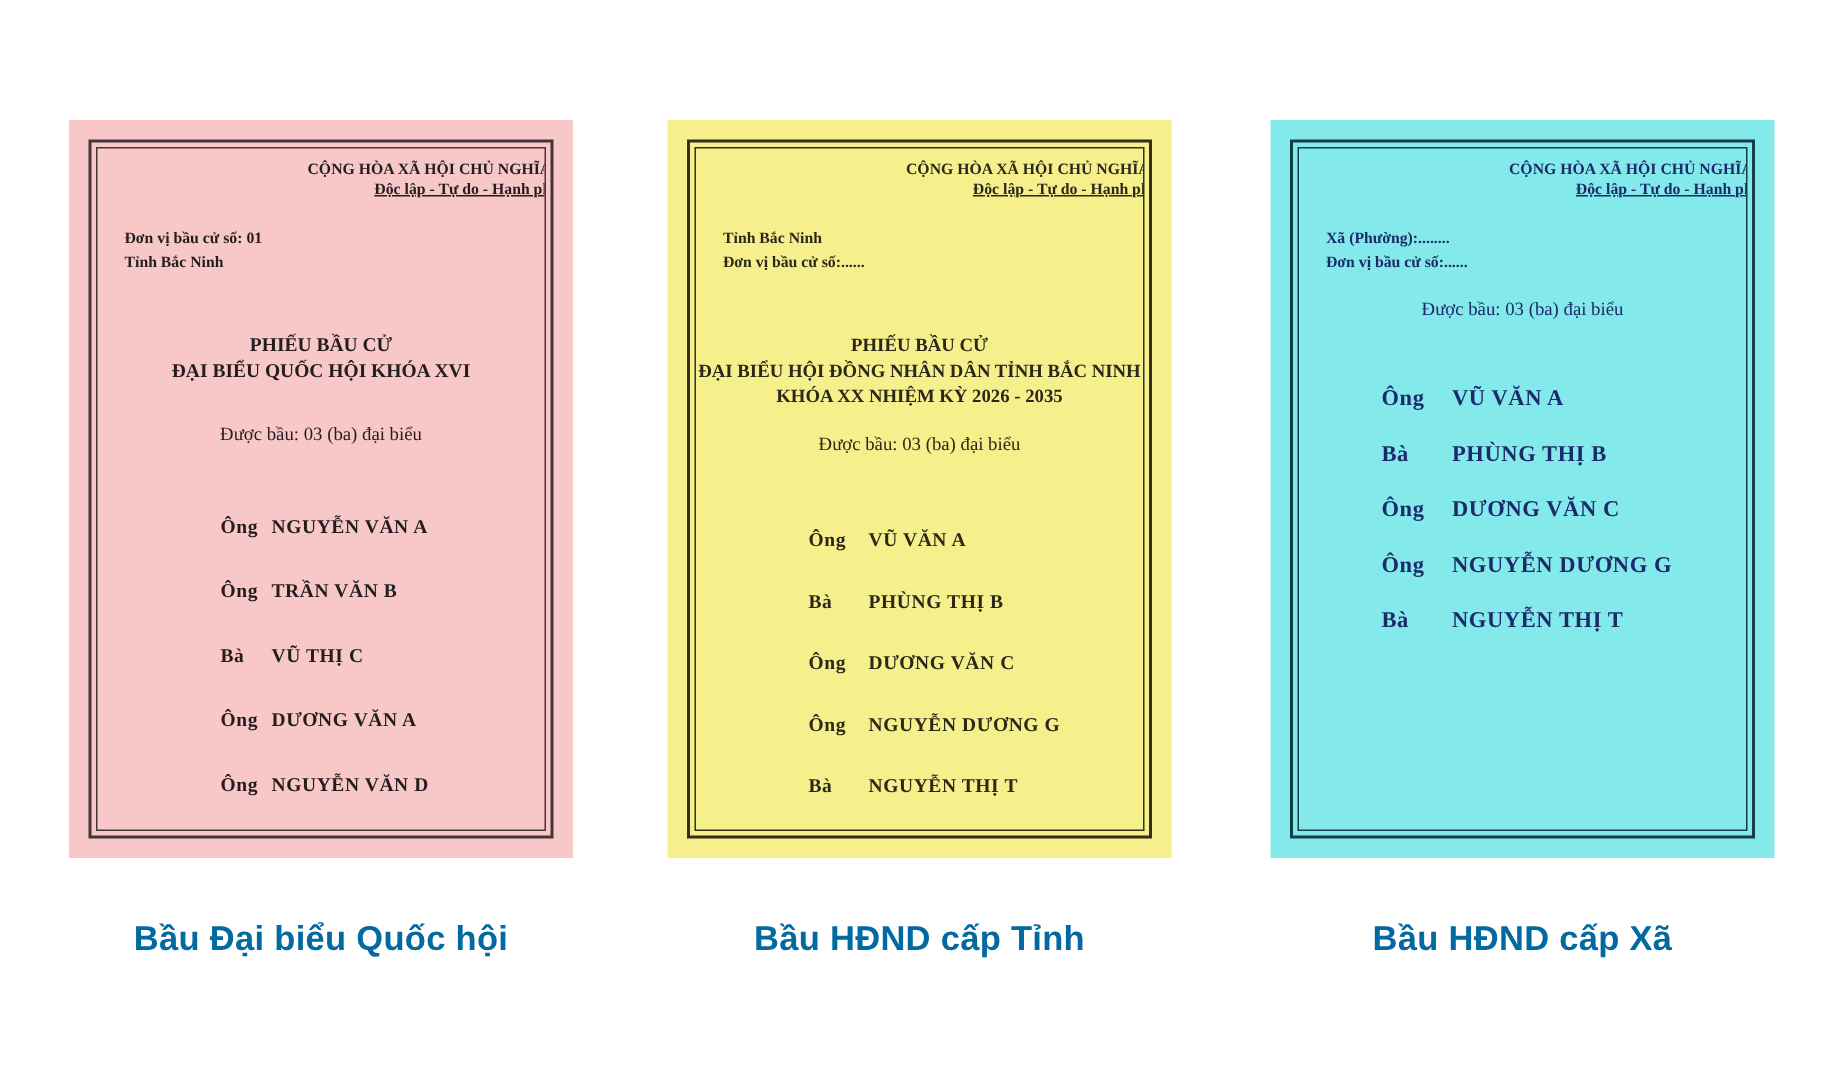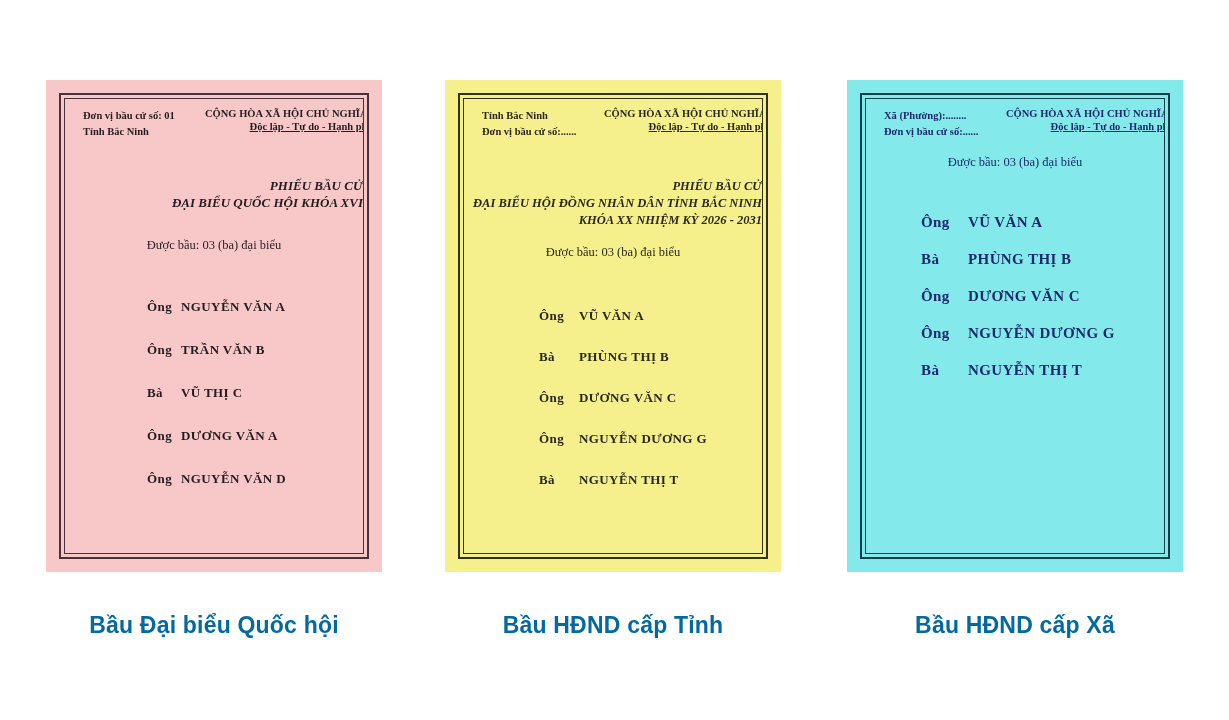--- a/index.html
+++ b/index.html
@@ -12,27 +12,27 @@
   .ballot { position:absolute; top:80px; width:336px; height:492px; }
   .b1 { left:46px;  background:#f8c8c8; --bc:#47343a; color:#241d1f; }
   .b2 { left:445px; background:#f5ef8c; --bc:#33301c; color:#2b281a; }
   .b3 { left:847px; background:#84e9ea; --bc:#123f48; color:#1b2a6b; }
 
   .frame-outer { position:absolute; inset:13px; border:2px solid var(--bc); }
   .frame-inner { position:absolute; inset:3px; border:1px solid var(--bc); overflow:hidden; }
 
   
   .bhdr { display:flex; margin-top:9px; padding:0 10px 0 18px; }
-  .unit { flex:0 0 122px; font-weight:bold; font-size:10.5px; line-height:1.5; text-align:left; }
+  .unit { flex:0 0 122px; font-weight:bold; font-size:10.5px; line-height:1.5; text-align:left;margin-top:44px; }
   .nat  { flex:1; text-align:center; font-weight:bold; }
   .nat-name { font-size:10.5px; white-space:nowrap; }
   .motto { font-size:10.5px; margin-top:2px; text-decoration:underline; }
 
   
-  .title { text-align:right; font-weight:bold; line-height:1.38;font-style:italic; }
+  .title { text-align:center; font-weight:bold; line-height:1.38; }
   .b1 .title { margin-top:37px; font-size:13px; }
   .b2 .title { margin-top:38px; font-size:12.5px; }
   .b3 .title { margin-top:36px; font-size:12.5px; }
 
   
   .elected { text-align:center; font-size:12.5px; }
   .b1 .elected { margin-top:26px; }
   .b2 .elected { margin-top:16px; }
   .b3 .elected { margin-top:15px; }
   .elected .cnt { font-weight:normal; }
@@ -119,21 +119,21 @@
             <div>Đơn vị bầu cử số:......</div>
           </div>
           <div class="nat">
             <div class="nat-name">CỘNG HÒA XÃ HỘI CHỦ NGHĨA VIỆT NAM</div>
             <div class="motto">Độc lập - Tự do - Hạnh phúc</div>
           </div>
         </div>
         <div class="title">
           <div>PHIẾU BẦU CỬ</div>
           <div>ĐẠI BIỂU HỘI ĐỒNG NHÂN DÂN TỈNH BẮC NINH</div>
-          <div>KHÓA XX NHIỆM KỲ 2026 - 2031</div>
+          <div>KHÓA XX NHIỆM KỲ 2026 - 2035</div>
         </div>
         <div class="elected">
           <span>Được bầu:</span>
           <span class="cnt">03 (ba)</span>
           <span>đại biểu</span>
         </div>
         <div class="names">
           <div class="name-row">
             <span class="hon">Ông</span>
             <span class="nm">VŨ VĂN A</span>

